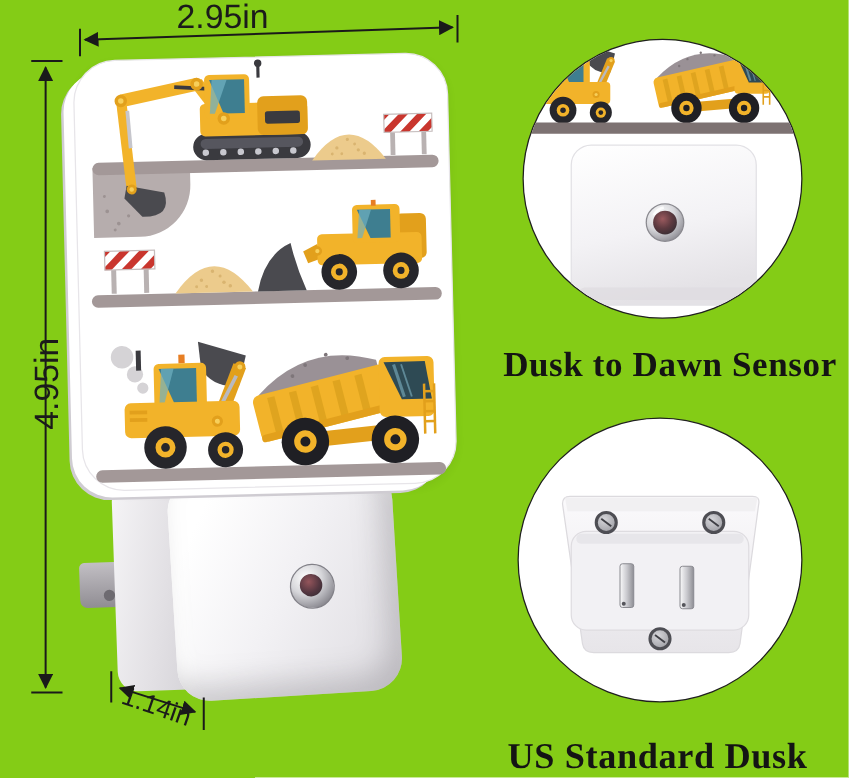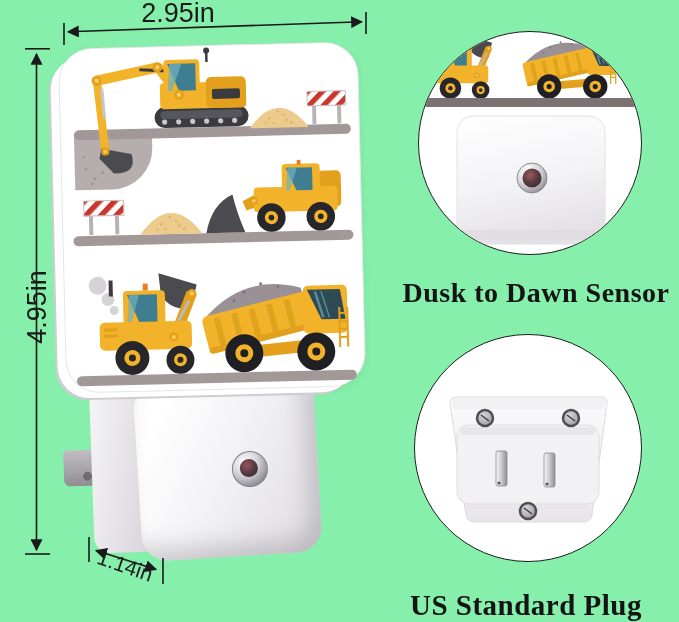--- a/index.html
+++ b/index.html
@@ -1,16 +1,16 @@
 <!DOCTYPE html>
 <html><head>
 <meta charset="utf-8">
 <style>
   html,body{margin:0;padding:0;background:#ffffff;}
-  #page{position:relative;width:679px;height:622px;background:#86efac;overflow:hidden;
+  #page{position:relative;width:679px;height:622px;background:#84cc16;overflow:hidden;
         font-family:"Liberation Sans",sans-serif;color:#1b1b1b;}
 
   
   .product-card{position:absolute;left:62px;top:45px;width:298px;height:343px;
     background:#ffffff;border:1px solid #e7e5e9;border-radius:34px;z-index:2;
     transform:rotate(-1.4deg);
     box-shadow:-10px 7px 0 -2px #ffffff,-12px 9px 0 -2px #cfccd2,0 3px 8px rgba(0,0,0,0.06);}
   .card-art{position:absolute;left:0;top:0;width:298px;height:343px;}
 
   
@@ -320,15 +320,15 @@
       <g>
         <circle cx="70" cy="83" r="8" fill="url(#screwG)" stroke="#4E4E54" stroke-width="2.5"></circle>
         <line x1="66" y1="80" x2="74" y2="86" stroke="#3F3F45" stroke-width="1.5"></line>
         <circle cx="156" cy="83" r="8" fill="url(#screwG)" stroke="#4E4E54" stroke-width="2.5"></circle>
         <line x1="152" y1="80" x2="160" y2="86" stroke="#3F3F45" stroke-width="1.5"></line>
         <circle cx="113" cy="176" r="8" fill="url(#screwG)" stroke="#4E4E54" stroke-width="2.5"></circle>
         <line x1="109" y1="173" x2="117" y2="179" stroke="#3F3F45" stroke-width="1.5"></line>
       </g>
     </svg>
   </div>
-  <div class="caption" id="caption-plug">US Standard Plug</div>
+  <div class="caption" id="caption-plug">US Standard Dusk</div>
 
 </div>
 
 </body></html>

